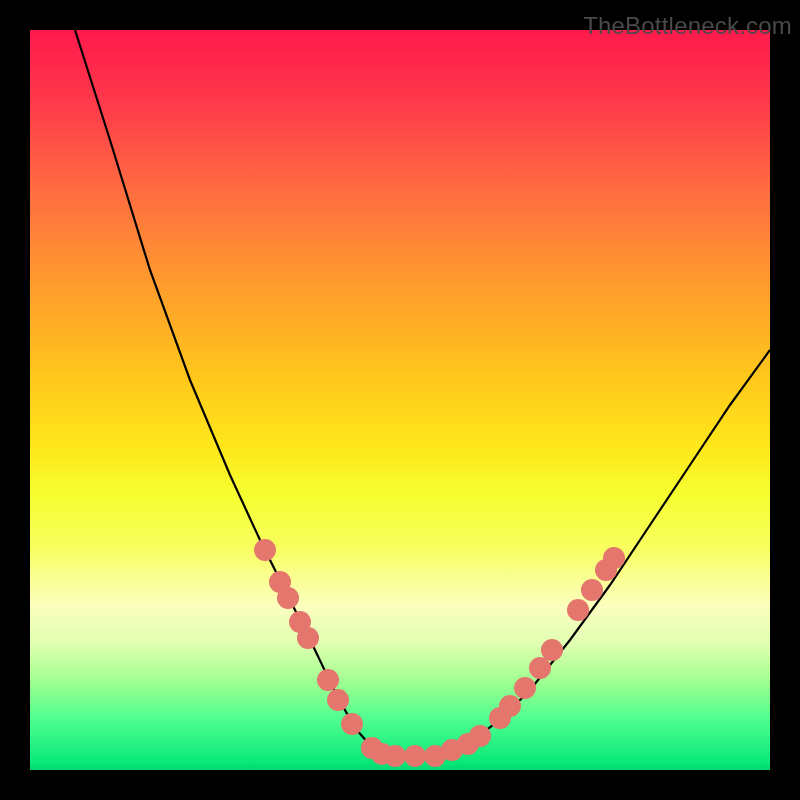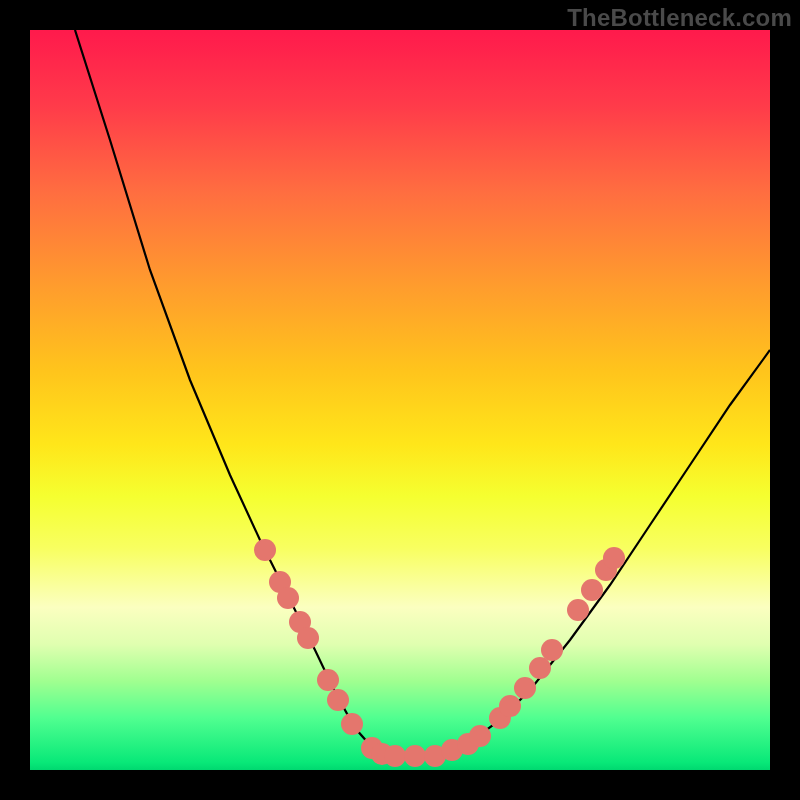--- a/index.html
+++ b/index.html
@@ -27,24 +27,24 @@
       #e0ffb0 83%,
       #a0ff90 88%,
       #50ff90 93%,
       #08e878 99%,
       #00d870 100%
     );
     overflow: hidden;
   }
   .watermark {
     position: absolute;
-    top: 4px; right: 8px;
+    top: 12px; right: 8px;
     font-family: Arial, Helvetica, sans-serif;
     font-size: 24px;
-    font-weight: 700;
+    font-weight: 400;
     color: #4a4a4a;
     letter-spacing: 0.2px;
   }
   svg.curve {
     position: absolute;
     left: 0; top: 0;
     width: 740px; height: 740px;
   }
   .dot {
     position: absolute;

